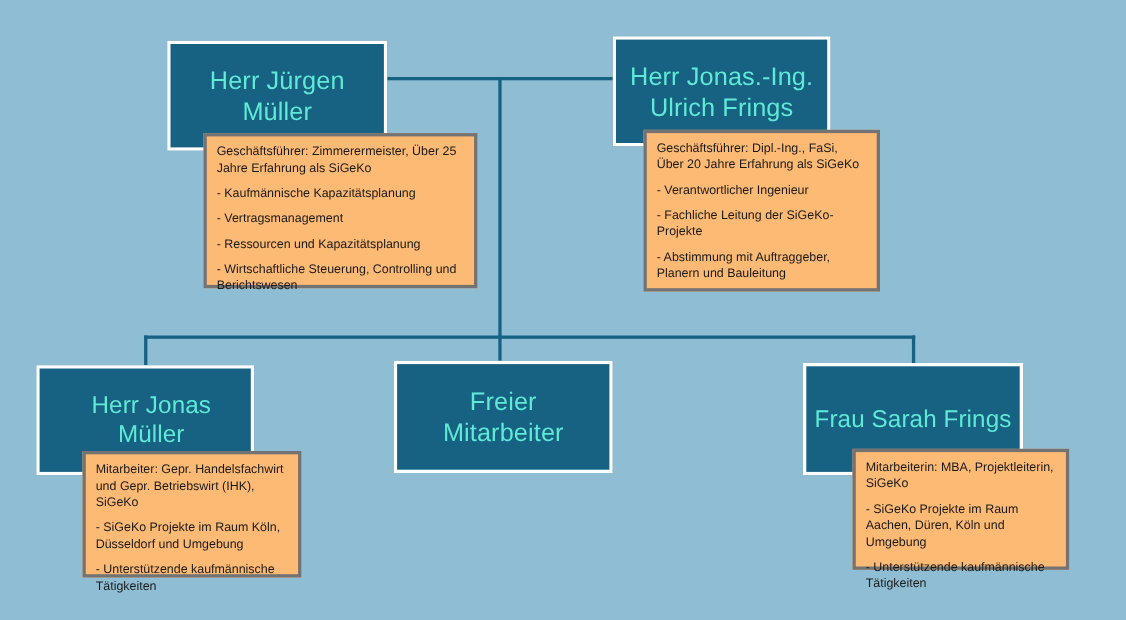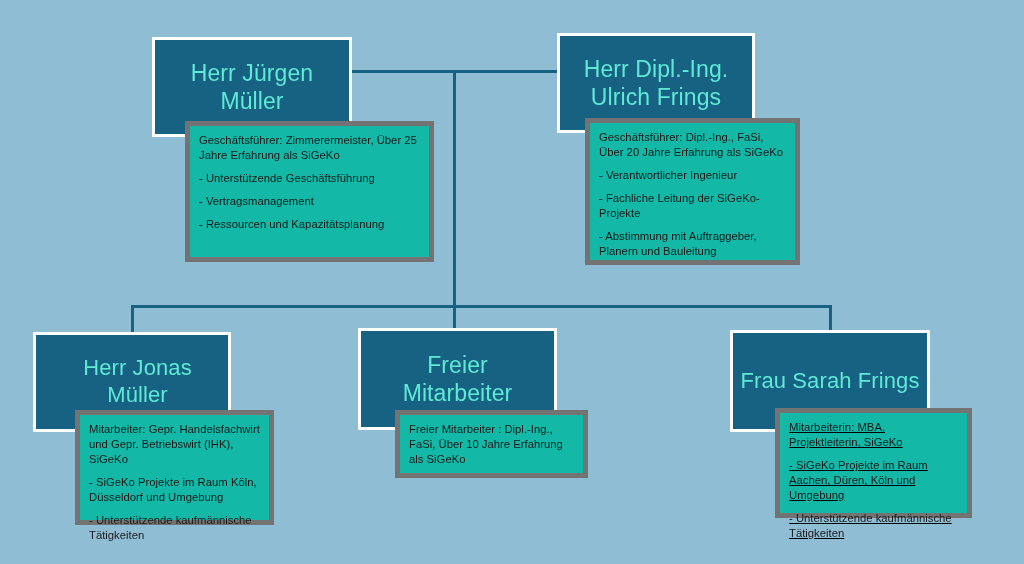--- a/index.html
+++ b/index.html
@@ -45,22 +45,22 @@
     padding: 0 6px;
     white-space: pre-line;
   }
   .node-title.small {
     font-size: 22px;
   }
 
   
   .detail-panel {
     position: absolute;
-    background: #14b8a6;
-    border: 5px solid #737373;
+    background: #fdba74;
+    border: 3px solid #737373;
     box-sizing: border-box;
     z-index: 3;
     padding: 7px 8px 1px 9px;
   }
   .detail-line {
     color: #1A1A1A;
     font-size: 11.3px;
     line-height: 1.33;
     margin: 0 0 8px 0;
   }
@@ -78,27 +78,28 @@
   <div class="conn" style="left:131px; top:305px; width:701px; height:3px;"></div>
   <div class="conn" style="left:131px; top:305px; width:3px; height:29px;"></div>
   <div class="conn" style="left:829px; top:305px; width:3px; height:29px;"></div>
 
   <div class="node-card" style="left:152px; top:37px; width:200px; height:100px;">
     <span class="node-title">Herr Jürgen
 Müller</span>
   </div>
   <div class="detail-panel" style="left:185px; top:121px; width:249px; height:141px;">
     <p class="detail-line">Geschäftsführer: Zimmerermeister, Über 25 Jahre Erfahrung als SiGeKo</p>
-    <p class="detail-line">- Unterstützende Geschäftsführung</p>
+    <p class="detail-line">- Kaufmännische Kapazitätsplanung</p>
     <p class="detail-line">- Vertragsmanagement</p>
     <p class="detail-line">- Ressourcen und Kapazitätsplanung</p>
+    <p class="detail-line">- Wirtschaftliche Steuerung, Controlling und Berichtswesen</p>
   </div>
 
   <div class="node-card" style="left:557px; top:33px; width:198px; height:100px;">
-    <span class="node-title">Herr Dipl.-Ing.
+    <span class="node-title">Herr Jonas.-Ing.
 Ulrich Frings</span>
   </div>
   <div class="detail-panel" style="left:585px; top:118px; width:215px; height:147px;">
     <p class="detail-line">Geschäftsführer: Dipl.-Ing., FaSi, Über 20 Jahre Erfahrung als SiGeKo</p>
     <p class="detail-line">- Verantwortlicher Ingenieur</p>
     <p class="detail-line">- Fachliche Leitung der SiGeKo-Projekte</p>
     <p class="detail-line">- Abstimmung mit Auftraggeber, Planern und Bauleitung</p>
   </div>
 
   <div class="node-card" style="left:33px; top:332px; width:198px; height:100px;padding-left:11px;">
@@ -107,26 +108,23 @@
   <div class="detail-panel" style="left:75px; top:410px; width:199px; height:115px;">
     <p class="detail-line">Mitarbeiter:  Gepr. Handelsfachwirt und Gepr. Betriebswirt (IHK), SiGeKo</p>
     <p class="detail-line">- SiGeKo Projekte im Raum Köln, Düsseldorf und Umgebung</p>
     <p class="detail-line">- Unterstützende kaufmännische Tätigkeiten</p>
   </div>
 
   <div class="node-card" style="left:358px; top:328px; width:199px; height:102px;">
     <span class="node-title">Freier
 Mitarbeiter</span>
   </div>
-  <div class="detail-panel" style="left:395px; top:410px; width:193px; height:68px;">
-    <p class="detail-line">Freier Mitarbeiter : Dipl.-Ing., FaSi, Über 10 Jahre Erfahrung als SiGeKo</p>
-  </div>
 
   <div class="node-card" style="left:730px; top:330px; width:200px; height:102px;">
     <span class="node-title small">Frau Sarah Frings</span>
   </div>
-  <div class="detail-panel" style="left:775px; top:408px; width:197px; height:110px;text-decoration:underline;">
+  <div class="detail-panel" style="left:775px; top:408px; width:197px; height:110px;">
     <p class="detail-line">Mitarbeiterin: MBA, Projektleiterin, SiGeKo</p>
     <p class="detail-line">- SiGeKo Projekte im Raum Aachen, Düren, Köln und Umgebung</p>
     <p class="detail-line">- Unterstützende kaufmännische Tätigkeiten</p>
   </div>
 
 </div>
 
 </body></html>

